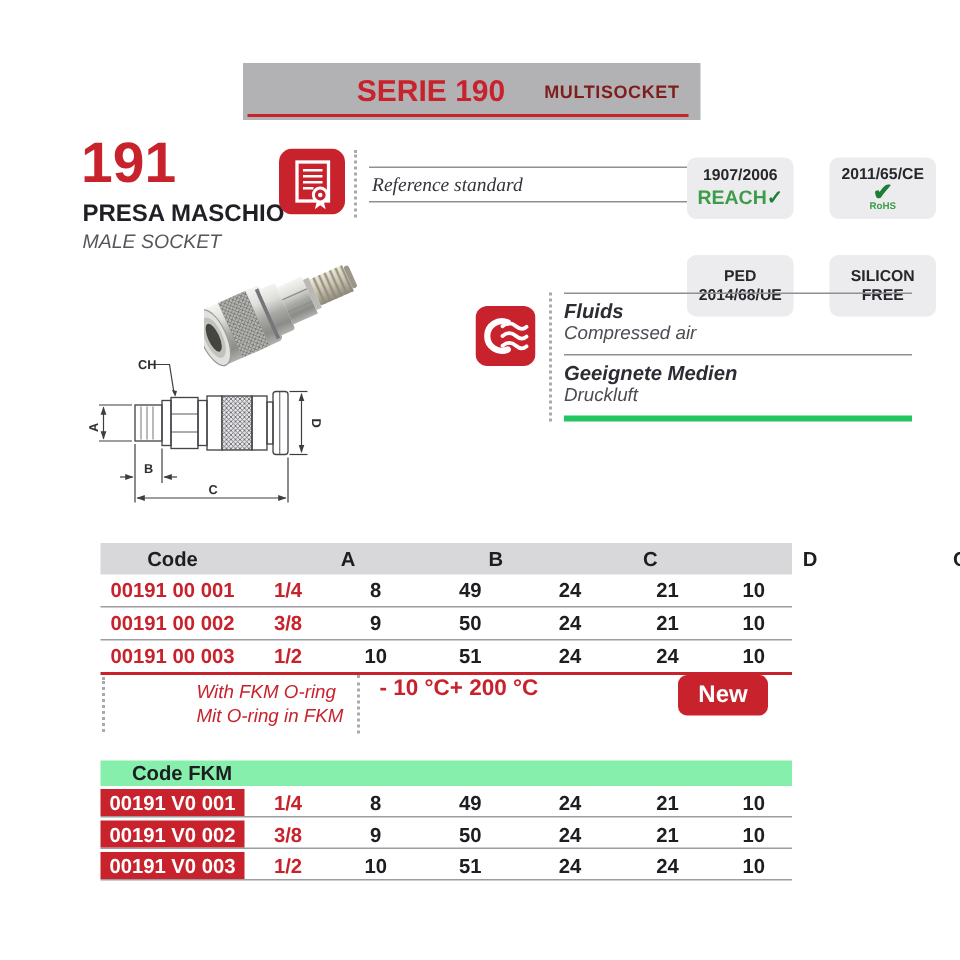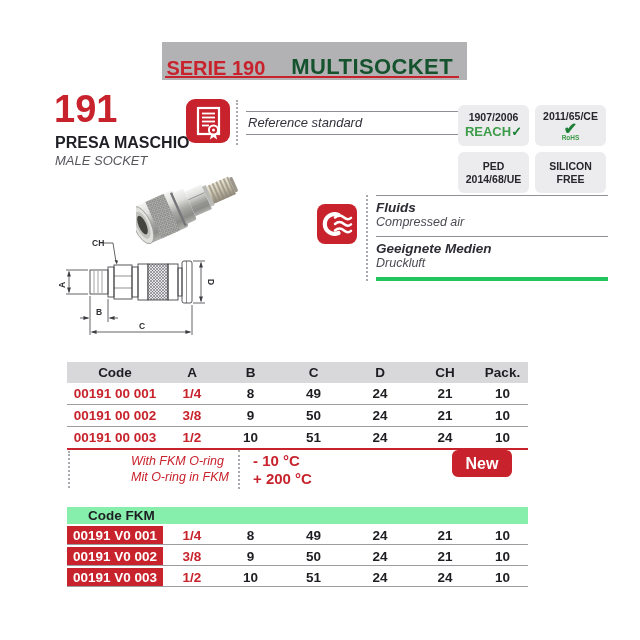--- a/index.html
+++ b/index.html
@@ -3,39 +3,39 @@
 <meta charset="utf-8">
 <style>
   html,body { margin:0; padding:0; background:#fff; }
   .page {
     position:relative; width:640px; height:640px; background:#ffffff;
     font-family:"Liberation Sans", sans-serif; color:#1d1d22; overflow:hidden;
   }
   
   .serie-bar {
     position:absolute; left:162px; top:42px; width:305px; height:38px;
-    background:#b2b2b4; display:flex; align-items:flex-end; justify-content:flex-end;
+    background:#b2b2b4; display:flex; align-items:center; justify-content:flex-end;
     gap:26px; padding-right:14px; box-sizing:border-box;
   }
   .serie-label { color:#c8232c; font-weight:700; font-size:20px; }
-  .serie-title { color:#14532d; font-weight:700; font-size:22px; letter-spacing:.4px; }
+  .serie-title { color:#7f1d1d; font-weight:700; font-size:12px; letter-spacing:.4px; }
   .serie-underline { position:absolute; left:3px; right:8px; bottom:2px; height:2.4px; background:#c8232c; }
   
   .pnum  { position:absolute; left:54px; top:88px;  font-size:38px; font-weight:700; color:#c8232c; }
   .pname { position:absolute; left:55px; top:134px; font-size:16px; font-weight:700; color:#1f1f26; }
   .pname2{ position:absolute; left:55px; top:153px; font-size:13px; font-style:italic; color:#55555c; }
   .cert-icon { position:absolute; left:186px; top:99px; }
   
-  .ref-wrap { position:absolute; left:236px; top:100px; height:45px; border-left:2px dotted #a9a9b0; }
+  .ref-wrap { position:absolute; left:236px; top:100px; height:45px; border-left:2px dotted #a9a9b0;font-family:Liberation Serif, serif; }
   .ref-box  {
     margin:11px 0 0 8px; width:211px; border-top:1px solid #8f8f96; border-bottom:1px solid #8f8f96;
     height:22px; line-height:22px; font-style:italic; font-size:13px; color:#33333b; padding-left:2px;
   }
   
-  .badges { position:absolute; left:458px; top:105px; display:grid; grid-template-columns:71px 71px; grid-auto-rows:41px; gap:6px; }
+  .badges { position:absolute; left:458px; top:105px; display:grid; grid-template-columns:71px 71px; grid-auto-rows:41px; gap:24px; }
   .badge {
     background:#ececee; border-radius:6px; display:flex; flex-direction:column;
     align-items:center; justify-content:center; font-weight:700; font-size:10.5px;
     color:#26262b; line-height:1.2; text-align:center;
   }
   .badge .green-text { color:#3d9c49; font-size:13px; }
   .badge .check-sm { color:#1d7f35; font-size:13px; }
   .badge .check-big { color:#1d7f35; font-size:16px; line-height:12px; }
   .badge .rohs { color:#3d9c49; font-size:6.5px; line-height:6px; }
   
@@ -47,27 +47,27 @@
   .fl-label { font-size:13.5px; font-weight:700; font-style:italic; color:#2c2c34; }
   .fl-value { font-size:12.5px; font-style:italic; color:#4b4b53; }
   
   .drawing { position:absolute; left:52px; top:230px; }
   
   .tbl { position:absolute; left:67px; top:362px; width:461px; border-bottom:2px solid #c8232c; }
   .trow {
     display:grid; grid-template-columns:96px 58px 59px 67px 66px 64px 51px;
     height:21px; align-items:center; text-align:center; font-size:13.5px; font-weight:700;
   }
-  .thead { background:#d8d8da; color:#1d1d22; }
+  .thead { background:#d8d8da; color:#1d1d22;gap:40px; }
   .sep { border-top:1px solid #9c9ca1; }
   .red-txt { color:#c8232c; }
   
   .fkm-note { position:absolute; left:68px; top:451px; height:37px; border-left:2px dotted #a9a9b0; padding-left:20px; display:flex; flex-direction:column; justify-content:center; }
   .fkm-note div { font-size:12.5px; font-style:italic; color:#c8232c; line-height:1.25;margin-left:41px; }
-  .temp-block { position:absolute; left:238px; top:450px; height:39px; border-left:2px dotted #a9a9b0; padding-left:13px; display:flex; flex-direction:column; justify-content:center; }
+  .temp-block { position:absolute; left:238px; top:450px; height:39px; border-left:2px dotted #a9a9b0; padding-left:13px; display:flex; flex-direction:row; justify-content:center; }
   .temp-block div { font-size:15px; font-weight:700; color:#c8232c; line-height:1.15; }
   .new-badge {
     position:absolute; left:452px; top:450px; width:60px; height:27px; background:#c8232c;
     border-radius:6px; color:#fff; font-weight:700; font-size:16px;
     display:flex; align-items:center; justify-content:center;
   }
   
   .fkm-tbl { position:absolute; left:67px; top:507px; width:461px; }
   .fkm-head { height:17px; background:#86efac; display:flex; align-items:center; padding-left:21px; font-weight:700; font-size:13.5px; color:#1d1d22; box-sizing:border-box; }
   .frow {

